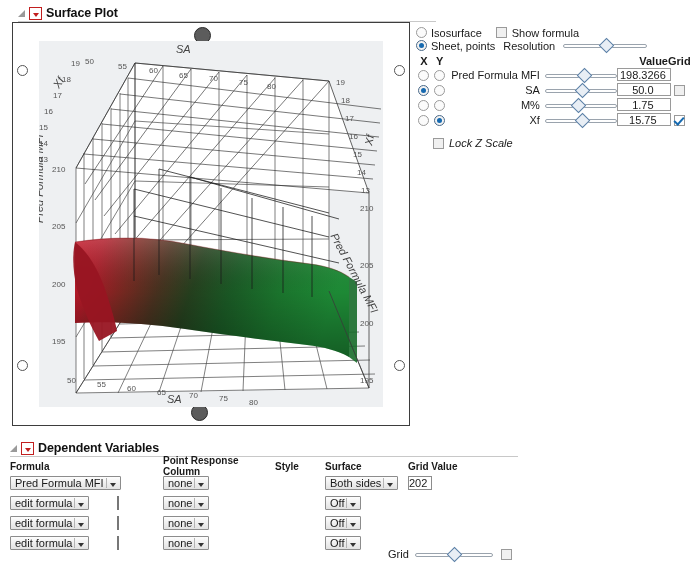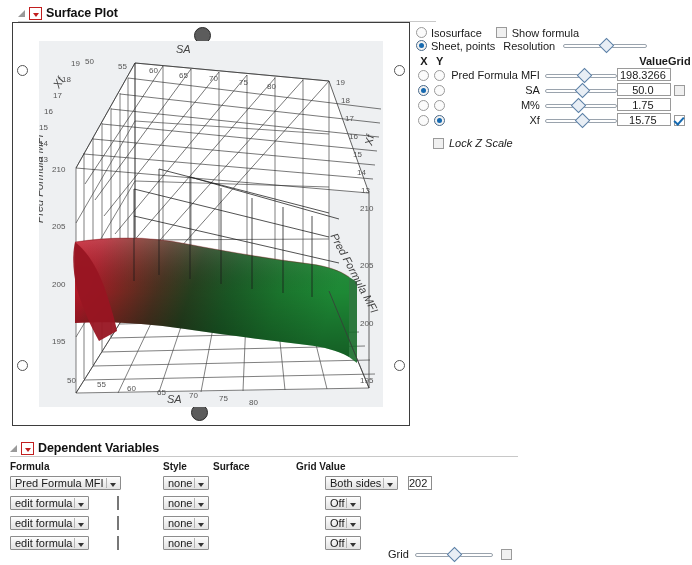--- a/index.html
+++ b/index.html
@@ -538,20 +538,21 @@
   <div class="dv-header">
     <span class="discl"></span>
     <span class="redbtn"></span>
     <span class="panel-title">Dependent Variables</span>
   </div>
 
   <div class="dv-body">
     <div class="dv-colhead">
       <span class="w-formula">Formula</span>
       <span class="w-swatch"></span>
+      <span class="w-prc">Point Response Column</span>
       <span class="w-style">Style</span>
       <span class="w-surface">Surface</span>
       <span class="w-grid" style="font-weight:bold;">Grid Value</span>
     </div>
 
     <div class="dv-row">
       <span class="w-formula"><span class="combo c-formula"><span>Pred Formula MFI</span><span class="sep"></span><span class="arw"></span></span></span>
       <span class="w-swatch"><span class="swatch" style="background:linear-gradient(90deg,#1e7b32 0%,#0d3d18 32%,#140505 52%,#8e1018 74%,#d01a22 100%);"></span></span>
       <span class="w-prc"><span class="combo c-prc"><span>none</span><span class="sep"></span><span class="arw"></span></span></span>
       <span class="w-style"></span>

